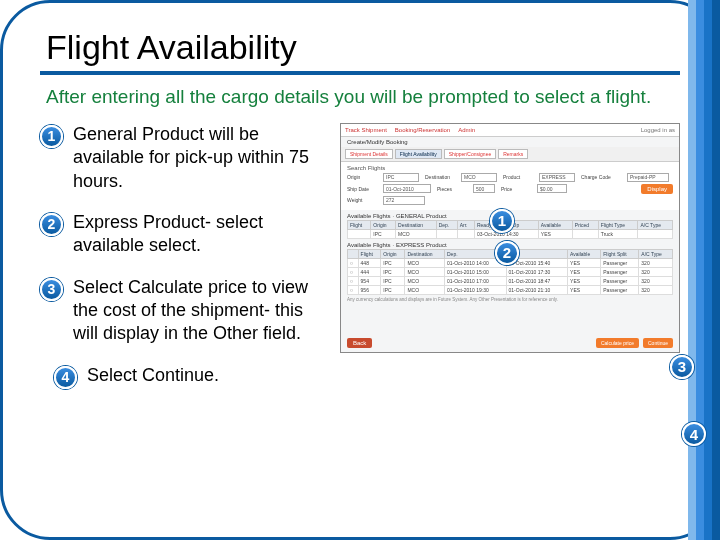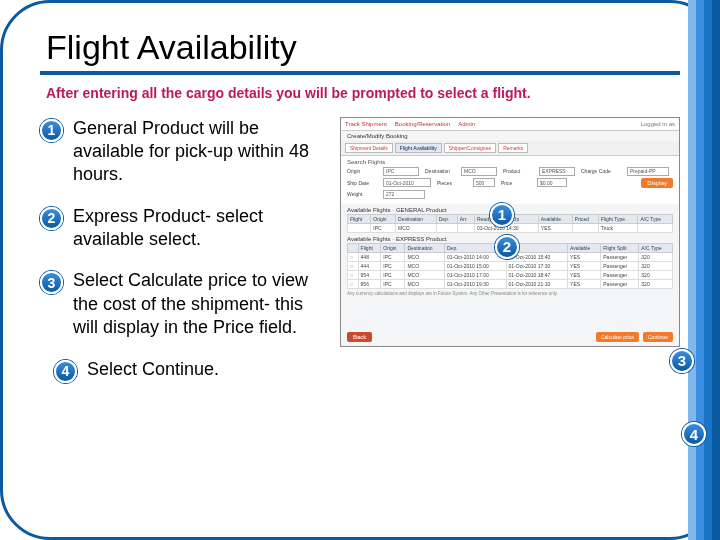--- a/index.html
+++ b/index.html
@@ -34,23 +34,23 @@
     inset: 18px 40px 18px 40px;
   }
   .title {
     font-size: 34px;
     font-weight: 400;
     color: #000;
     padding: 10px 0 4px 6px;
     border-bottom: 4px solid #0a5aa0;
   }
   .intro {
-    font-size: 14px;
-    font-weight: bold;
-    color: #be185d;
+    font-size: 19px;
+    font-weight: normal;
+    color: #15803d;
     padding: 10px 6px 14px 6px;
     line-height: 1.25;
   }
   .columns {
     display: flex;
     gap: 10px;
   }
   .left {
     flex: 0 0 290px;
   }
@@ -232,29 +232,29 @@
 </div>
 
 <div class="content">
   <h1 class="title">Flight Availability</h1>
   <p class="intro">After entering all the cargo details you will be prompted to select a flight.</p>
 
   <div class="columns">
     <div class="left">
       <div class="step">
         <div class="badge">1</div>
-        <div class="step-text">General Product will be available for pick-up within 48 hours.</div>
+        <div class="step-text">General Product will be available for pick-up within 75 hours.</div>
       </div>
       <div class="step">
         <div class="badge">2</div>
         <div class="step-text">Express Product- select available select.</div>
       </div>
       <div class="step">
         <div class="badge">3</div>
-        <div class="step-text">Select  Calculate price to view the cost of the shipment- this will display in the Price field.</div>
+        <div class="step-text">Select  Calculate price to view the cost of the shipment- this will display in the Other field.</div>
       </div>
       <div class="step" style="margin-left:14px">
         <div class="badge">4</div>
         <div class="step-text">Select Continue.</div>
       </div>
     </div>
 
     <div class="right">
       <div class="screenshot">
         <div class="ss-topbar">

